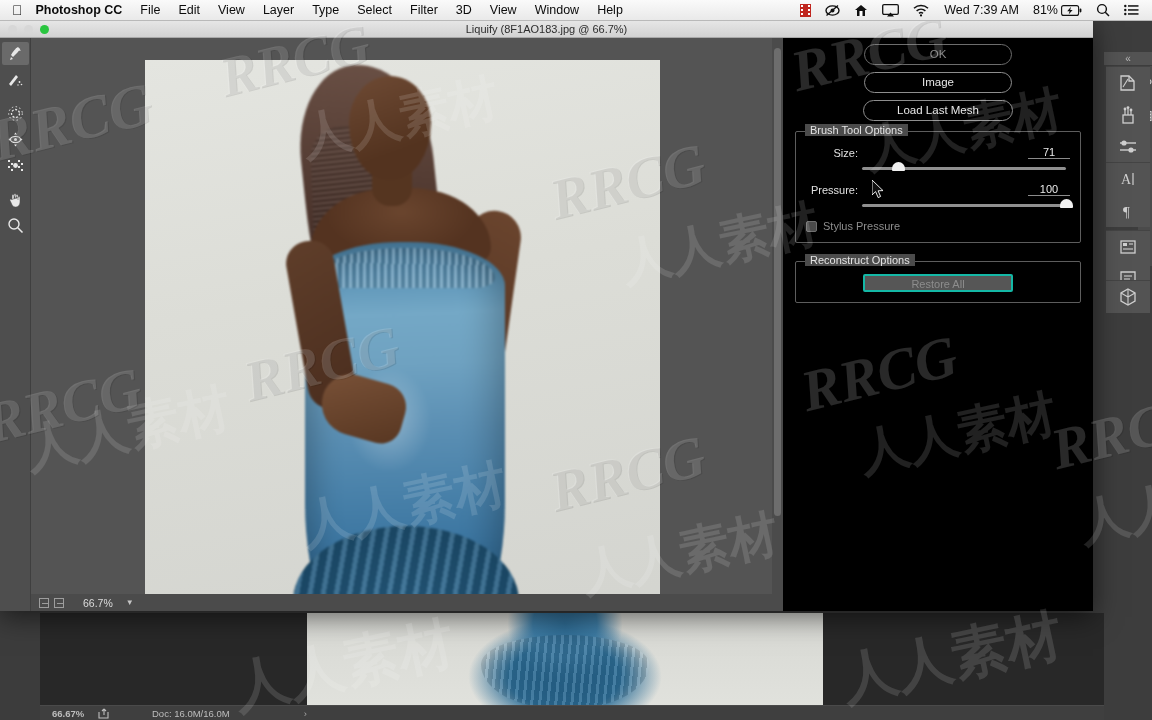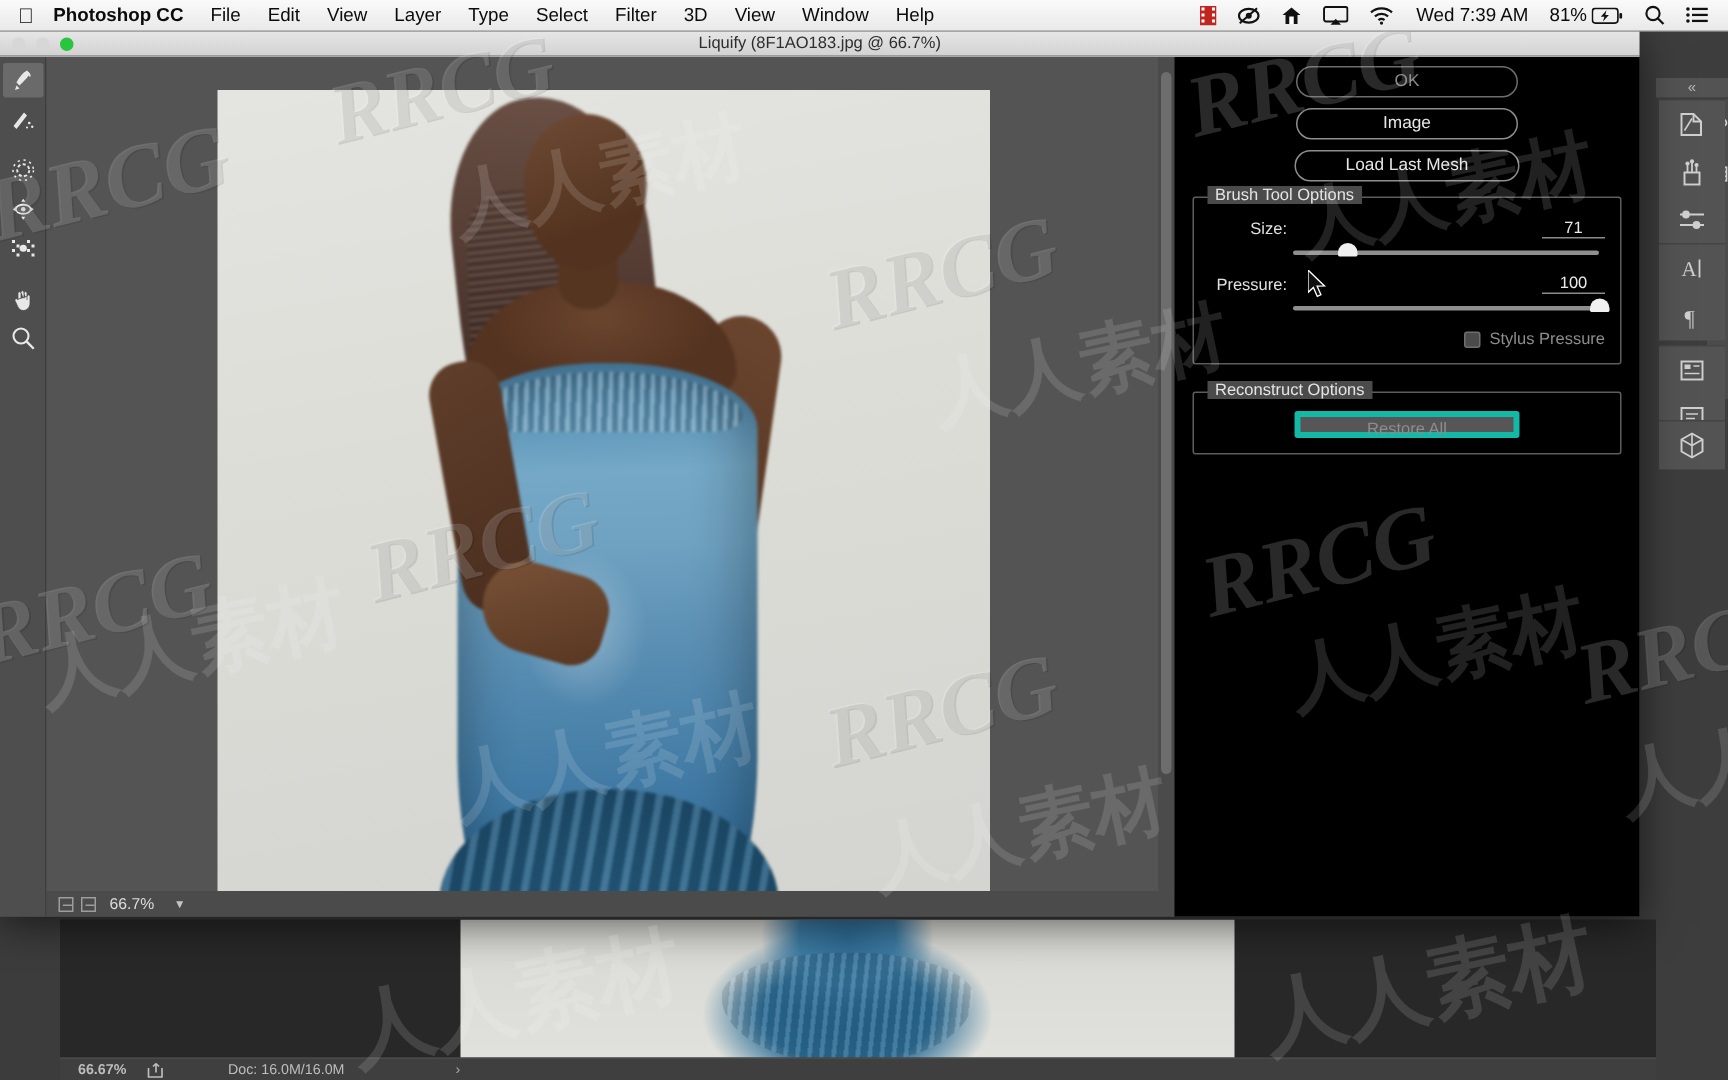--- a/index.html
+++ b/index.html
@@ -224,21 +224,21 @@
     background:#6d6d6d; border-radius:4px;
   }
   
   .lq-canvasbar {
     position:absolute; left:31px; top:556px; width:752px; height:17px;
     background:#4b4b4b; display:flex; align-items:center; gap:5px;
     padding-left:8px; color:#d0d0d0; font-size:10px;
   }
   .sqbtn { width:10px; height:10px; border:1px solid #9d9d9d; display:inline-block; position:relative;}
   .sqbtn::after{content:""; position:absolute; left:2px; top:4px; width:6px; height:1px; background:#9d9d9d;}
-  .lq-zoomval { margin-left:4px; font-size:10.5px; color:#dcdcdc;text-align:center; }
+  .lq-zoomval { margin-left:14px; font-size:10.5px; color:#dcdcdc;text-align:center; }
   .lq-zoomcaret { color:#c5c5c5; font-size:8px; margin-left:8px; }
 
   
   .lq-options {
     position:absolute; left:783px; top:0; width:310px; height:573px;
     background:#000000; padding:6px 12px 0 12px;
   }
   .lq-btn {
     display:block; width:148px; margin:0 auto 7px auto; height:21px;
     border:1px solid #8e8e8e; border-radius:11px; background:transparent;
@@ -274,21 +274,21 @@
   .track {
     position:absolute; left:56px; right:4px; top:6px; height:3px;
     background:#8f8f8f; border-radius:2px;
   }
   .knob {
     position:absolute; top:1px; width:13px; height:9px;
     background:#f0f0f0; border-radius:7px 7px 1px 1px;
   }
   .restore-row { display:flex; justify-content:center; }
   .restore-btn {
-    width:150px; height:18px; background:#565656; border:4px solid #14b8a6; border-radius:2px;
+    width:150px; height:18px; background:#565656; border:2px solid #14b8a6; border-radius:2px;
     color:#8d8d8d; font-size:11px; text-align:center; line-height:16px;
   }
 
   
   .cursor { position:absolute; left:872px; top:180px; z-index:60; pointer-events:none; }
 
   
   .wm { position:absolute; pointer-events:none; z-index:35; user-select:none; }
   .wm-rrcg {
     font-family:"Liberation Serif", serif; font-weight:bold; font-style:italic;
@@ -623,21 +623,21 @@
             <span class="row-label">Pressure:</span>
             <span class="val-line">
                   <span class="val">100</span>
                 </span>
           </div>
           <div class="slider">
             <div class="track"></div>
             <div class="knob" id="pressure-knob" style="left: 253.5px;"></div>
           </div>
 
-          <div class="lq-check-row" style="justify-content:flex-end; margin:6px 0 0 0; color:#8d8d8d;">
+          <div class="lq-check-row" style="justify-content:flex-start; margin:6px 0 0 0; color:#8d8d8d;">
             <span class="chk dim"></span>
             <span>Stylus Pressure</span>
           </div>
         </div>
       </div>
 
       <div class="grp" style="margin-top:18px;">
         <span class="grp-title">Reconstruct Options</span>
         <div class="grp-box" style="padding:12px 10px 10px 10px;">
           <div class="restore-row">

